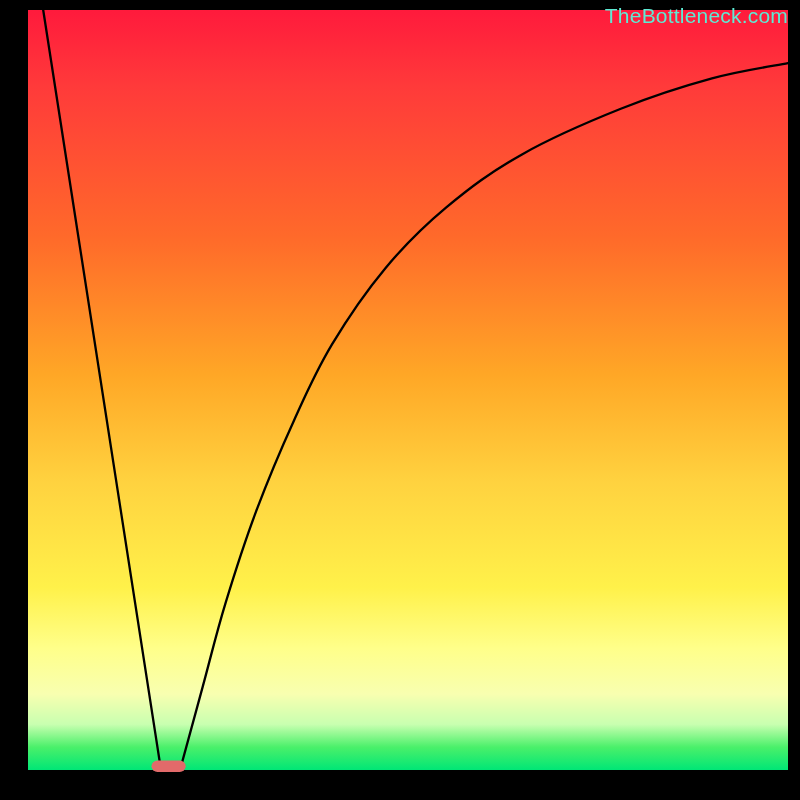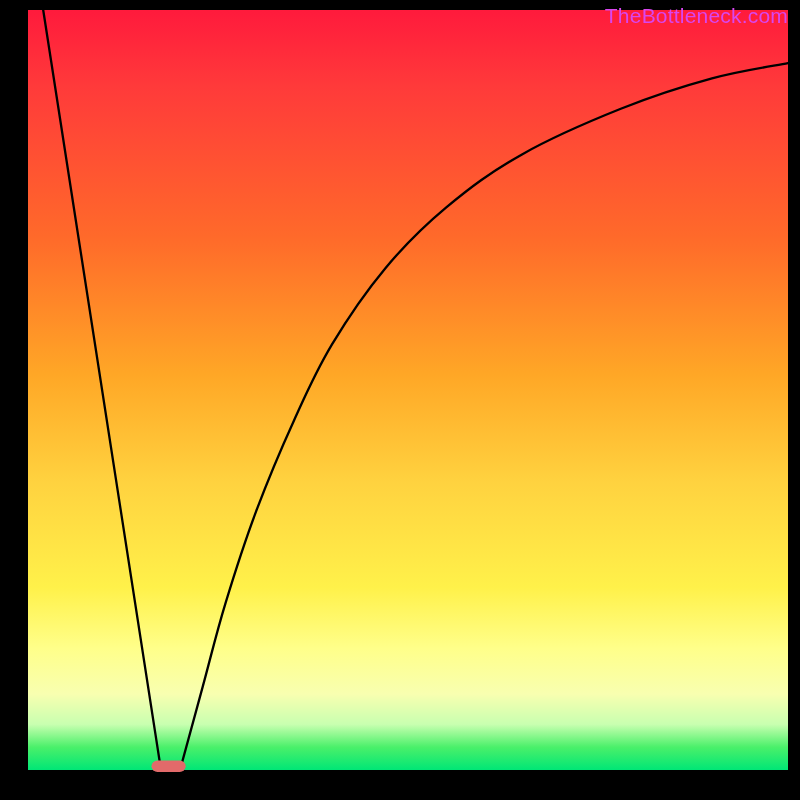--- a/index.html
+++ b/index.html
@@ -44,21 +44,21 @@
     left: 0;
     top: 0;
     width: 760px;
     height: 760px;
     overflow: visible;
   }
   .watermark {
     position: absolute;
     top: 4px;
     right: 12px;
-    color: #d946ef;
+    color: #5eead4;
     font-size: 21px;
     letter-spacing: 0.2px;
     user-select: none;
     text-align: right;
   }
   .marker {
     fill: #e26a6a;
     stroke: none;
   }
 </style>

